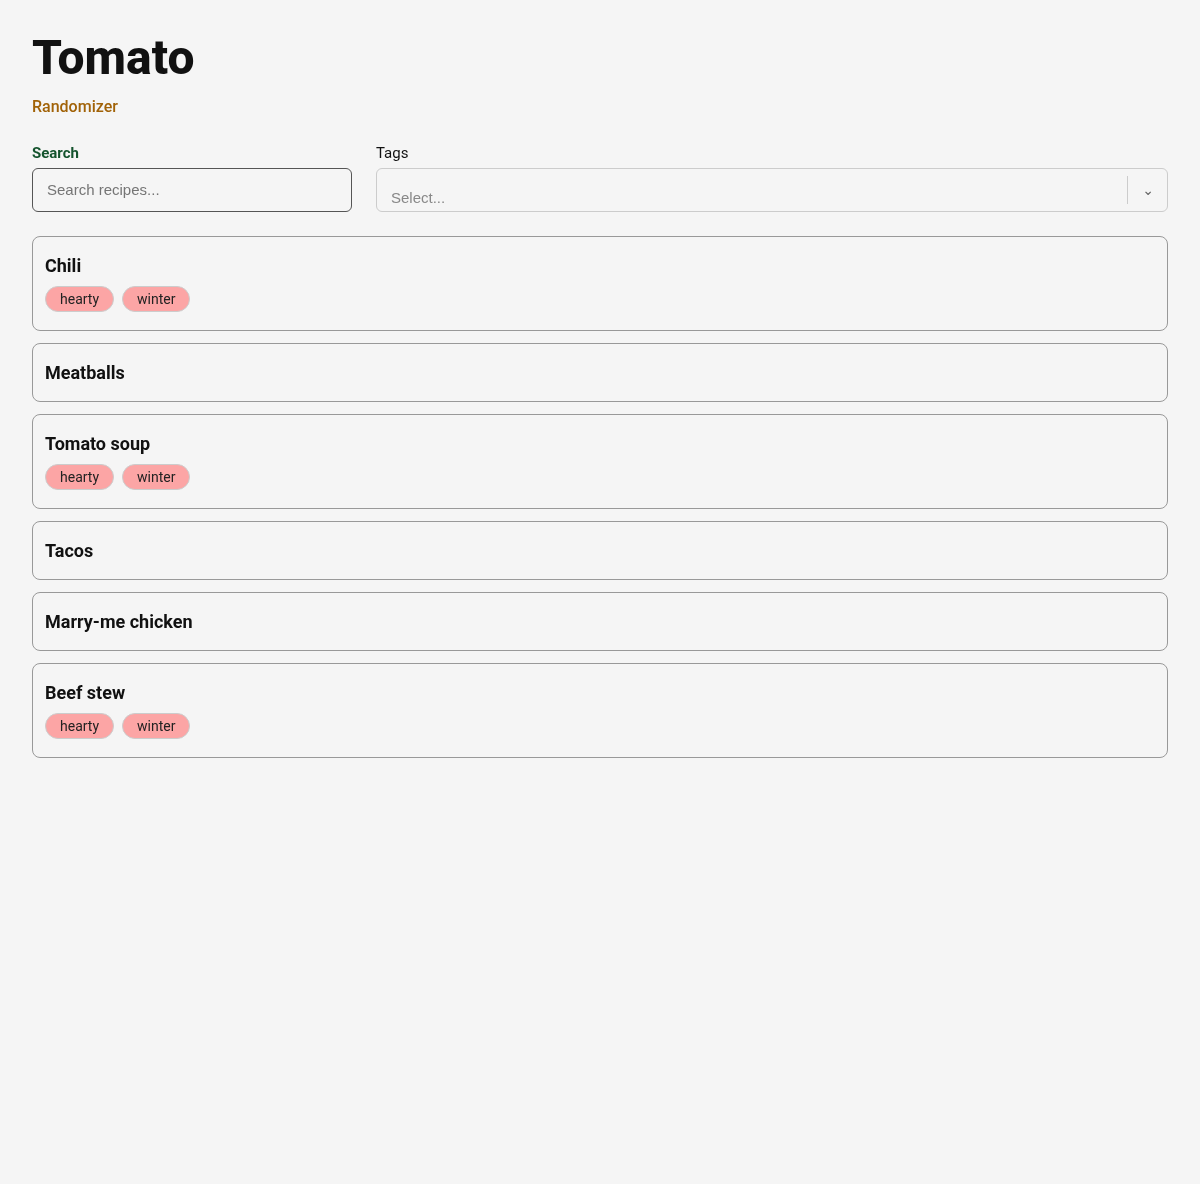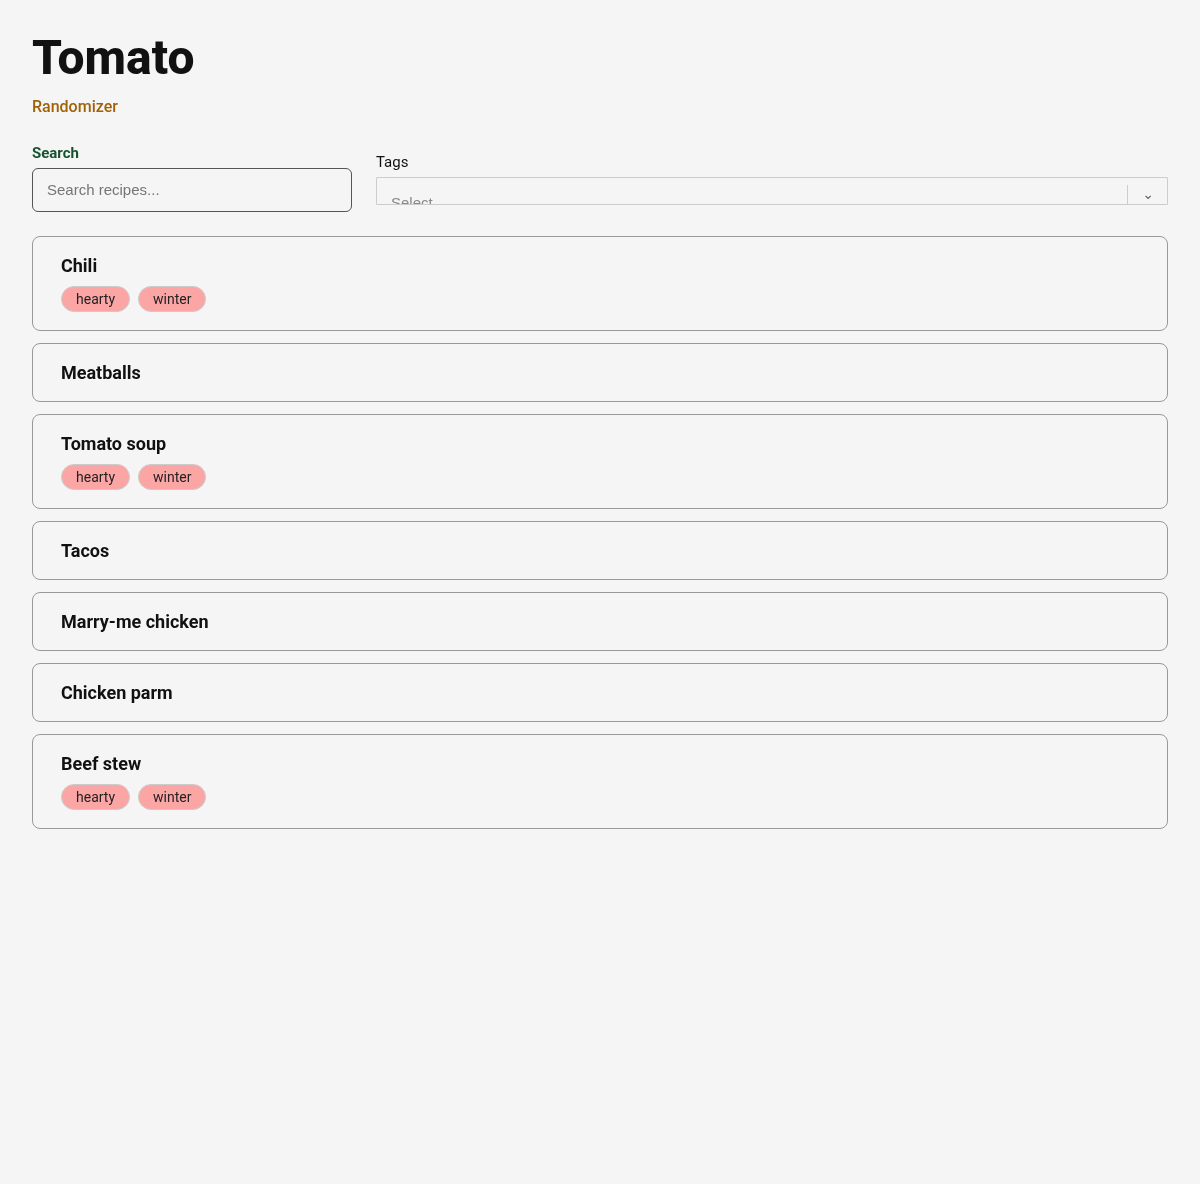--- a/index.html
+++ b/index.html
@@ -76,23 +76,23 @@
       color: #111;
     }
 
     .tags-select-wrapper {
       position: relative;
       width: 100%;
     }
 
     .tags-select {
       width: 100%;
-      height: 28px;
+      height: 44px;
       border: 1.5px solid #ccc;
-      border-radius: 1px;
+      border-radius: 6px;
       padding: 16px 40px 0 14px;
       font-size: 15px;
       color: #888;
       background: #f5f5f5;
       appearance: none;
       outline: none;
       cursor: pointer;
     }
 
     .tags-select-chevron {
@@ -118,21 +118,21 @@
     .recipes-list {
       display: flex;
       flex-direction: column;
       gap: 12px;
     }
 
     .recipe-card {
       background: #f5f5f5;
       border: 1.5px solid #999;
       border-radius: 8px;
-      padding: 18px 28px;
+      padding: 18px 12px;
       cursor: pointer;
     }
 
     .recipe-name {
       font-size: 18px;
       font-weight: 700;
       margin-bottom: 10px;
       color: #111;
     }
 
@@ -201,23 +201,20 @@
         <span class="tag-badge">hearty</span>
         <span class="tag-badge">winter</span>
       </div>
     </div>
     <div class="recipe-card no-tags">
       <div class="recipe-name">Tacos</div>
     </div>
     <div class="recipe-card no-tags">
       <div class="recipe-name">Marry-me chicken</div>
     </div>
-    <div class="recipe-card no-tags">
-      <div class="recipe-name">Chicken parm</div>
-    </div>
     <div class="recipe-card">
       <div class="recipe-name">Beef stew</div>
       <div class="recipe-tags">
         <span class="tag-badge">hearty</span>
         <span class="tag-badge">winter</span>
       </div>
     </div>
   </div>
 
 

